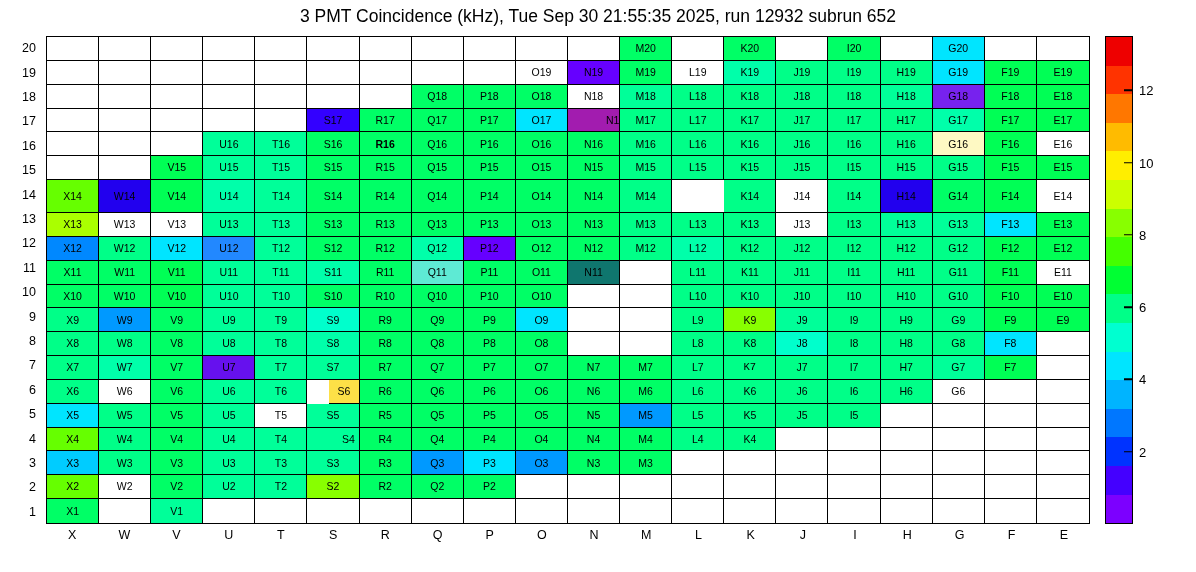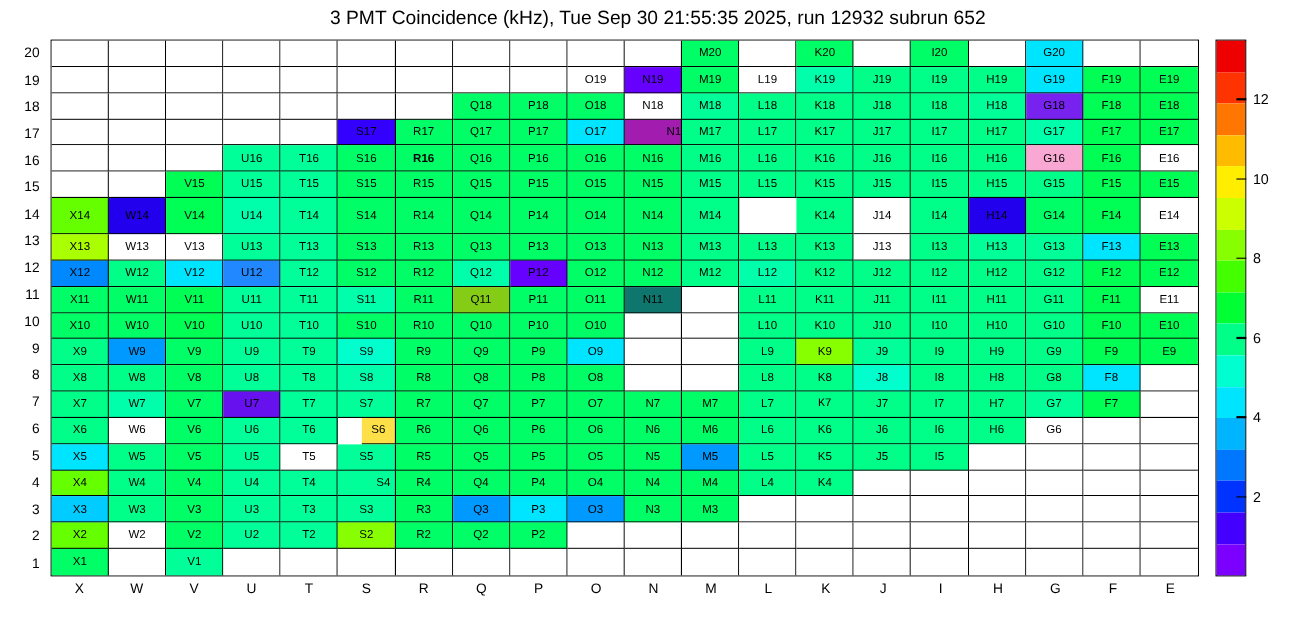--- a/index.html
+++ b/index.html
@@ -202,21 +202,21 @@
         <div class="cell" style="background: rgb(0, 255, 102);">Q16</div>
         <div class="cell" style="background: rgb(0, 255, 102);">P16</div>
         <div class="cell" style="background: rgb(0, 255, 102);">O16</div>
         <div class="cell" style="background: rgb(0, 255, 102);">N16</div>
         <div class="cell" style="background: rgb(0, 255, 136);">M16</div>
         <div class="cell" style="background: rgb(0, 255, 136);">L16</div>
         <div class="cell" style="background: rgb(0, 255, 136);">K16</div>
         <div class="cell" style="background: rgb(0, 255, 136);">J16</div>
         <div class="cell" style="background: rgb(0, 255, 136);">I16</div>
         <div class="cell" style="background: rgb(0, 255, 136);">H16</div>
-        <div class="cell" style="background: #f9a8d4;">G16</div>
+        <div class="cell" style="background: #fef9c3;">G16</div>
         <div class="cell" style="background: rgb(0, 255, 85);">F16</div>
         <div class="cell lastcol" style="background: rgb(255, 255, 255);">E16</div>
         <div class="cell"></div>
         <div class="cell"></div>
         <div class="cell" style="background: rgb(0, 255, 85);">V15</div>
         <div class="cell" style="background: rgb(0, 255, 153);">U15</div>
         <div class="cell" style="background: rgb(0, 255, 153);">T15</div>
         <div class="cell" style="background: rgb(0, 255, 102);">S15</div>
         <div class="cell" style="background: rgb(0, 255, 102);">R15</div>
         <div class="cell" style="background: rgb(0, 255, 102);">Q15</div>
@@ -292,21 +292,21 @@
         <div class="cell" style="background: rgb(0, 255, 136);">G12</div>
         <div class="cell" style="background: rgb(0, 255, 85);">F12</div>
         <div class="cell lastcol" style="background: rgb(0, 255, 85);">E12</div>
         <div class="cell" style="background: rgb(0, 255, 102);">X11</div>
         <div class="cell" style="background: rgb(0, 255, 102);">W11</div>
         <div class="cell" style="background: rgb(0, 255, 85);">V11</div>
         <div class="cell" style="background: rgb(0, 255, 153);">U11</div>
         <div class="cell" style="background: rgb(0, 255, 153);">T11</div>
         <div class="cell" style="background: rgb(0, 255, 170);">S11</div>
         <div class="cell" style="background: rgb(0, 255, 102);">R11</div>
-        <div class="cell" style="background: #84cc16;">Q11</div>
+        <div class="cell" style="background: #5eead4;">Q11</div>
         <div class="cell" style="background: rgb(0, 255, 102);">P11</div>
         <div class="cell" style="background: rgb(0, 255, 102);">O11</div>
         <div class="cell" style="background: #0f766e;">N11</div>
         <div class="cell"></div>
         <div class="cell" style="background: rgb(0, 255, 136);">L11</div>
         <div class="cell" style="background: rgb(0, 255, 136);">K11</div>
         <div class="cell" style="background: rgb(0, 255, 136);">J11</div>
         <div class="cell" style="background: rgb(0, 255, 136);">I11</div>
         <div class="cell" style="background: rgb(0, 255, 136);">H11</div>
         <div class="cell" style="background: rgb(0, 255, 136);">G11</div>

